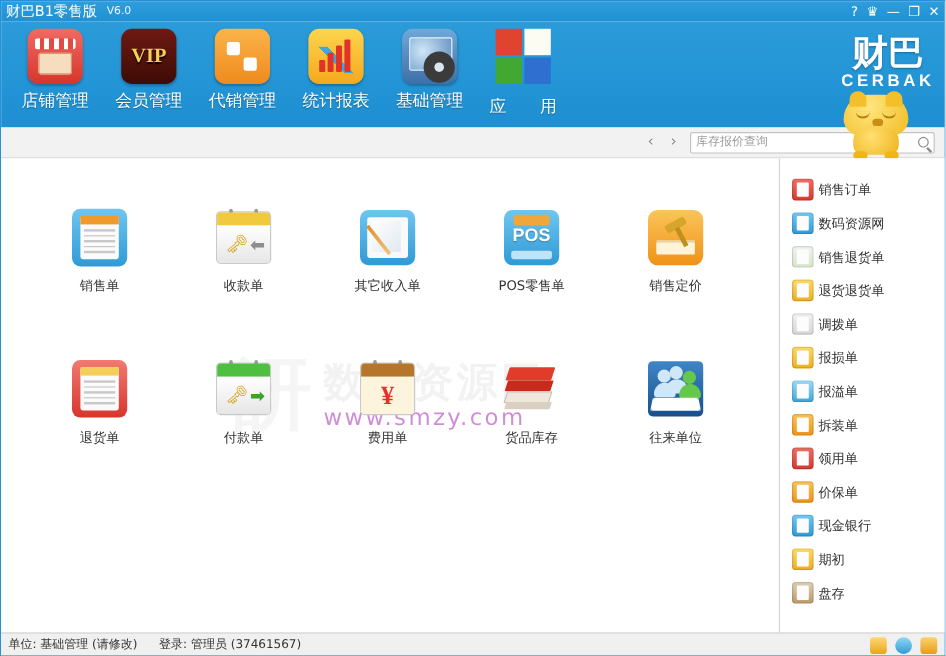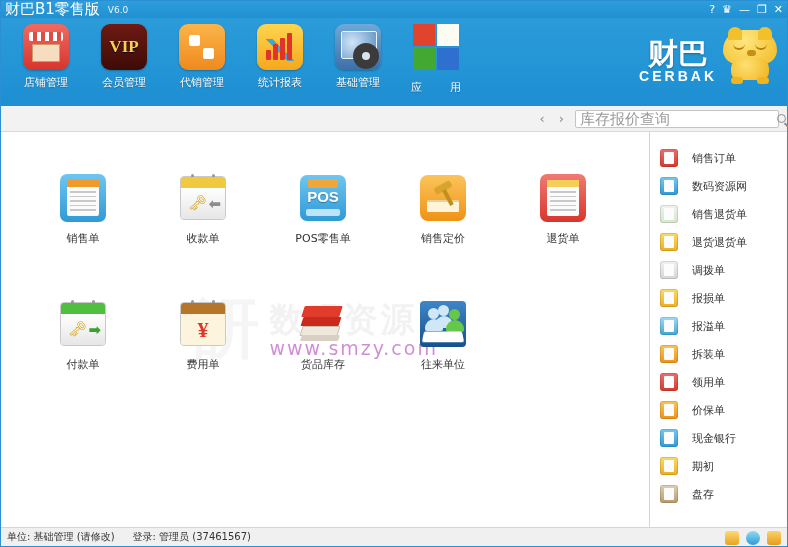--- a/index.html
+++ b/index.html
@@ -20,21 +20,21 @@
 
   
   .titlebar {
     height: 17px;
     background: linear-gradient(#2e9ddb, #1f91d3);
     display: flex; align-items: center;
     flex: 0 0 auto;
     position: relative;
   }
   .title-text {
-    font-size: 15px; color: #ffffff;
+    font-size: 12px; color: #ffffff;
     padding-left: 4px; letter-spacing: 0px;
     white-space: nowrap;
   }
   .title-version { font-size: 9px; color: #eaf6ff; margin-left: 8px;}
   .win-ctrls {
     position: absolute; right: 4px; top: 0;
     height: 17px; display: flex; align-items: center; gap: 7px;
   }
   .win-ctrls span {
     color: #ffffff; font-size: 11px; line-height: 11px;
@@ -54,21 +54,21 @@
   .tb-item {
     width: 78px; display: flex; flex-direction: column;
     align-items: center; cursor: pointer;
   }
   .tb-ico {
     width: 46px; height: 46px; border-radius: 9px;
     position: relative; overflow: hidden;
     box-shadow: 0 1px 2px rgba(0,0,0,.25);
   }
   .tb-label {
-    margin-top: 5px; font-size: 11px; color: #ffffff;
+    margin-top: 5px; font-size: 14px; color: #ffffff;
     text-shadow: 0 1px 1px rgba(0,0,0,.35);
     white-space: nowrap;
   }
   
   .ic-shop { background: linear-gradient(#f06a62,#d6352d); }
   .ic-shop:before {
     content:""; position:absolute; left:6px; top:8px; width:34px; height:9px;
     background: repeating-linear-gradient(90deg,#fff 0 4px,#e24b43 4px 8px);
     border-radius:2px;
   }
@@ -114,21 +114,21 @@
     grid-template-columns: 1fr 1fr; grid-template-rows: 1fr 1fr; gap:2px;
   }
   .appgrid i { display:block; }
   .ag1{background:#e0442e;} .ag2{background:#fcfcf2;}
   .ag3{background:#43a832;} .ag4{background:#2f6fd0;}
   .apps-labels{display:flex; gap:28px; justify-content:center; margin-top:5px;}
 
   
   .brand {
     position:absolute; right:8px; top:12px;
-    display:flex; align-items:flex-end; gap:4px;
+    display:flex; align-items:flex-start; gap:4px;flex-direction:column;
   }
   .brand-txt { text-align:center; }
   .brand-cn {
     font-size:30px; font-weight:bold; color:#ffffff; line-height:30px;
     font-family:"DejaVu Sans","Liberation Sans",sans-serif;
     text-shadow:0 1px 2px rgba(0,0,0,.3);
   }
   .brand-en {
     font-size:14px; font-weight:bold; color:#ffffff; letter-spacing:3px;
     line-height:15px; font-family:"Liberation Sans",sans-serif;
@@ -176,21 +176,21 @@
   .navarrow {
     color:#8b8b8b; font-size:13px; padding:0 3px; cursor:pointer;
     line-height:13px;
   }
   .searchbox {
     width:204px; height:18px; background:#ffffff;
     border:1px solid #c4c4c4; border-radius:2px;
     display:flex; align-items:center; padding:0 4px;
   }
   .searchbox input {
-    flex:1; border:0; outline:none; font-size:15px; color:#444;
+    flex:1; border:0; outline:none; font-size:10px; color:#444;
     background:transparent; font-family:"DejaVu Sans",sans-serif;
   }
   .searchbox input::placeholder{ color:#9a9a9a; }
   .mag {
     width:9px; height:9px; border:1.5px solid #8d8d8d; border-radius:50%;
     position:relative; flex:0 0 auto; margin-left:3px;
   }
   .mag:after{
     content:""; position:absolute; right:-4px; bottom:-3px;
     width:5px; height:1.5px; background:#8d8d8d; transform:rotate(45deg);
@@ -346,21 +346,21 @@
   .wm-cn{ font-size:34px; font-weight:bold; color:#e6e6e6; letter-spacing:3px; line-height:36px; }
   .wm-url{ font-size:19px; color:#a21caf; letter-spacing:2px; line-height:22px; }
 
   
   .sidebar {
     width:138px; flex:0 0 138px; background:#ffffff;
     border-left:1px solid #d4d4d4;
     padding:12px 0 0 10px; overflow:hidden;
   }
   .side-item{
-    display:flex; align-items:center; gap:14px; height:28px; cursor:pointer;
+    display:flex; align-items:center; gap:4px; height:28px; cursor:pointer;
   }
   .side-ico{
     width:18px; height:18px; border-radius:3px; position:relative; flex:0 0 auto;
     box-shadow:inset 0 0 0 1px rgba(0,0,0,.12);
   }
   .side-ico:before{
     content:""; position:absolute; left:4px; top:3px; right:4px; bottom:3px;
     background:#fcfcfc; border-radius:1px;
   }
   .si-red{background:linear-gradient(#ef6f66,#d43a30);}
@@ -530,20 +530,29 @@
                 <div class="cal-ring b"></div>
               <div class="cal-top"></div>
                 <div class="cal-body"></div>
               <div class="cal-key">🗝</div>
                 <div class="cal-arrow gray">⬅</div>
               </div>
           </div>
           <div class="cell-label">收款单</div>
         </div>
 
+        <div class="cell">
+          <div class="cell-ico">
+            <div class="pencil-ico">
+                <div class="pencil-bar"></div>
+                <div class="pencil-stick"></div>
+              </div>
+          </div>
+          <div class="cell-label">其它收入单</div>
+        </div>
 
         <div class="cell">
           <div class="cell-ico">
             <div class="pos-ico">
                 <div class="pos-txt">POS</div>
               </div>
           </div>
           <div class="cell-label">POS零售单</div>
         </div>
 

